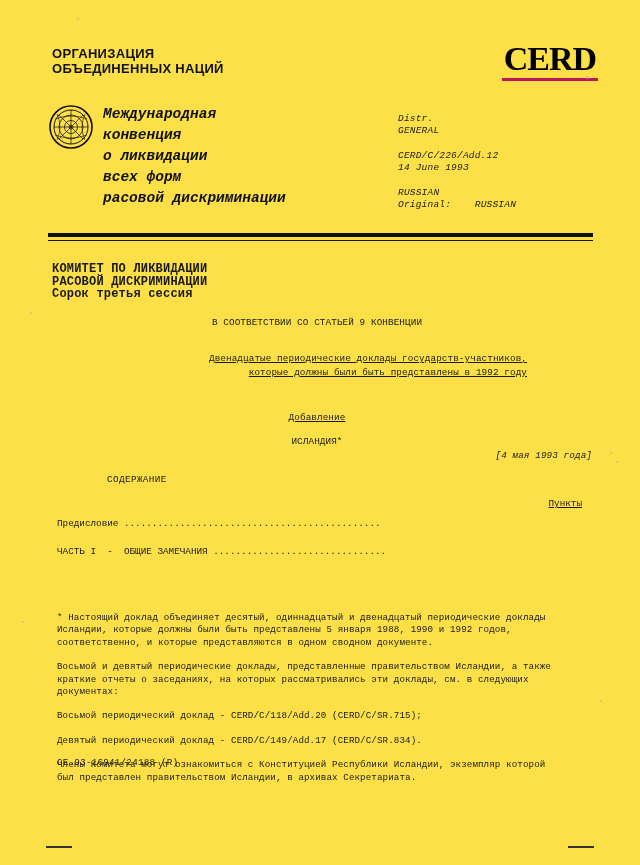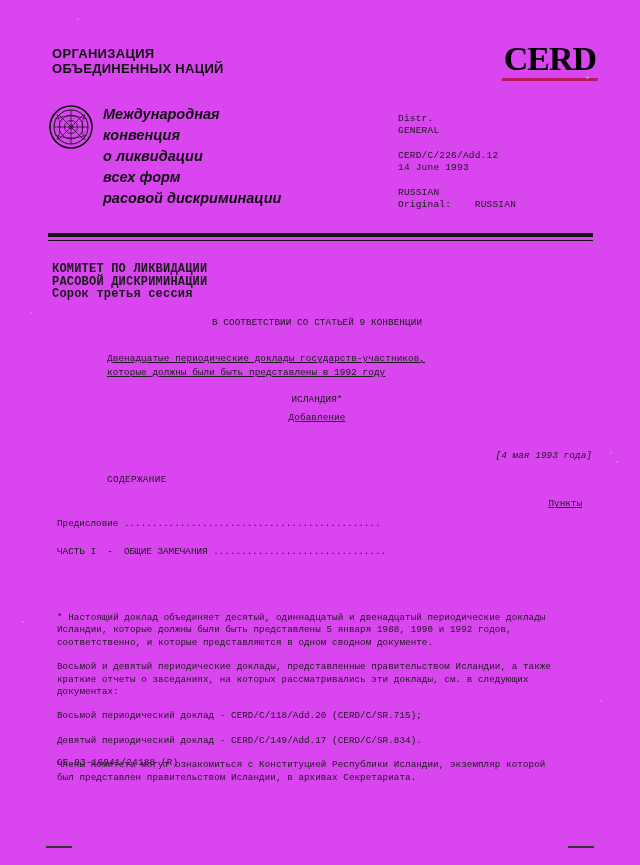--- a/index.html
+++ b/index.html
@@ -7,21 +7,21 @@
     padding: 0;
     background: #8c8c8c;
   }
   body {
     font-family: "Liberation Sans", sans-serif;
   }
   .page {
     position: relative;
     width: 640px;
     height: 865px;
-    background: #d946ef;
+    background: #fde047;
     overflow: hidden;
     box-sizing: border-box;
   }
   
   .speck {
     position: absolute;
     background: #b0b0b0;
     border-radius: 50%;
     opacity: 0.65;
   }
@@ -64,39 +64,39 @@
     left: 49px;
     top: 105px;
     width: 44px;
     height: 44px;
   }
 
   .conv-title {
     position: absolute;
     left: 103px;
     top: 104px;
-    font-family: Liberation Sans, sans-serif;
+    font-family: Liberation Mono, monospace;
     font-style: italic;
     font-weight: bold;
     font-size: 14.5px;
     line-height: 21px;
     color: #111;
   }
 
   .distr-block {
     position: absolute;
     left: 398px;
     top: 113px;
     font-family: "Liberation Mono", monospace;
     font-size: 9.5px;
     line-height: 12px;
     color: #1a1a1a;
     letter-spacing: 0.2px;
   }
-  .distr-block .grp { margin-bottom: 13px; }
+  .distr-block .grp { margin-bottom: 13px; font-style: italic; }
   .distr-block .grp.tight { margin-bottom: 12px; margin-top: 8px; }
 
   
   .rule-thick {
     position: absolute;
     left: 48px;
     top: 233px;
     width: 545px;
     height: 4px;
     background: #111;
@@ -134,21 +134,21 @@
     line-height: 14px;
     letter-spacing: 0.1px;
     color: #1a1a1a;
   }
 
   .reports-underlined {
     position: absolute;
     left: 107px;
     top: 352px;
     width: 420px;
-    text-align: left;
+    text-align: right;
     font-family: "Liberation Mono", monospace;
     font-size: 9.3px;
     line-height: 14px;
     letter-spacing: 0.1px;
     color: #1a1a1a;
   }
   .reports-underlined span { text-decoration: underline; }
 
   .addendum {
     position: absolute;
@@ -159,21 +159,21 @@
     font-family: "Liberation Mono", monospace;
     font-size: 9.3px;
     letter-spacing: 0.1px;
     color: #1a1a1a;
   }
   .addendum span { text-decoration: underline; }
 
   .country {
     position: absolute;
     left: 107px;
-    top: 394px;
+    top: 436px;
     width: 420px;
     text-align: center;
     font-family: "Liberation Mono", monospace;
     font-size: 9.3px;
     letter-spacing: 0.1px;
     color: #1a1a1a;
   }
 
   .date-right {
     position: absolute;

